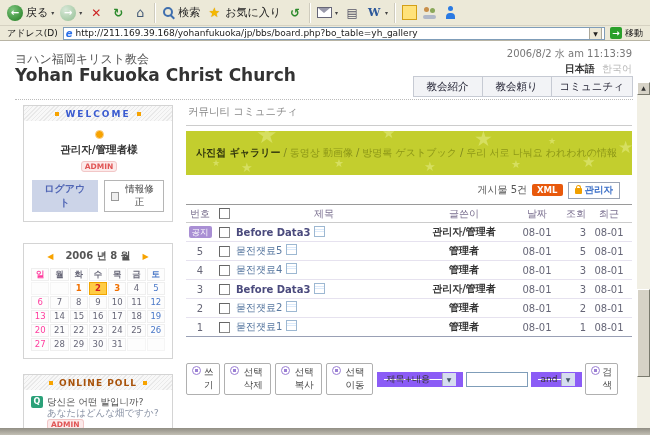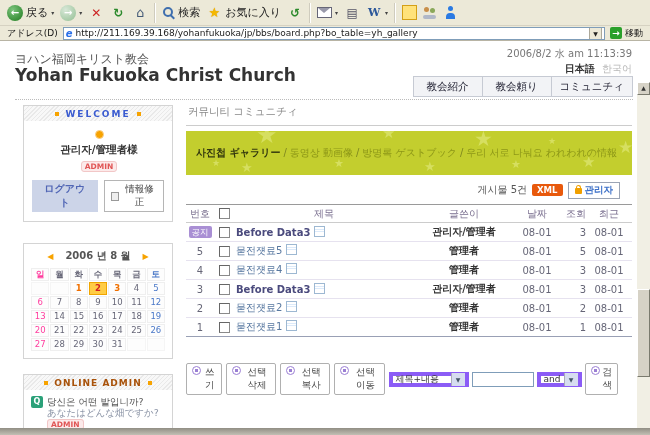--- a/index.html
+++ b/index.html
@@ -135,21 +135,21 @@
   .t-title{color:#5878a0;}
   .t-title.bold{font-weight:bold;color:#4a4a7d;}
   .doc-icon{display:inline-block;width:9px;height:9px;border:1px solid #9db8d2;margin-left:4px;vertical-align:-1px;
     background:linear-gradient(#fff 0 2px,#dceafa 2px 3px,#fff 3px 4px,#dceafa 4px 5px,#fff 5px);}
   .t-author{font-weight:bold;color:#333;}
   .actions-row{display:flex;align-items:center;margin-top:26px;padding-right:14px;}
   .act-btn{display:flex;align-items:flex-start;gap:3px;border:1px solid #b0b0b0;background:#fff;border-radius:2px;
     font-size:9.5px;color:#444;padding:2px 5px;margin-right:4px;font-family:Liberation Sans, sans-serif;}
   .act-ic{width:7px;height:7px;border-radius:50%;border:1px solid #9b7fd4;background:radial-gradient(circle,#9b7fd4 0 1.5px,#fff 1.5px);flex:none;}
   .search-cluster{margin-left:auto;display:flex;align-items:center;gap:3px;}
-  .sel{border:4px solid #8b5cf6;background:#fff;font-size:9px;height:15px;display:flex;align-items:center;box-sizing:border-box;}
+  .sel{border:7px solid #8b5cf6;background:#fff;font-size:9px;height:15px;display:flex;align-items:center;box-sizing:border-box;}
   .sel-text{padding:0 3px;color:#333;white-space:nowrap;}
   .sel-cat .sel-text{min-width:52px;}
   .sel-arrow{width:13px;height:13px;background:#d6ddf0;border-left:1px solid #aab;color:#456;font-size:6px;text-align:center;line-height:13px;flex:none;}
   .search-input{width:62px;height:15px;border:1px solid #7f9db9;box-sizing:border-box;font-size:9px;padding:0 2px;}
   
   .vscroll{position:absolute;right:0;top:41px;width:13px;height:387px;background:#f1efe4;z-index:4;}
   .sc-btn{position:absolute;left:0;width:13px;height:13px;background:#d6d2c6;border:1px solid;border-color:#fff #7a7a6e #7a7a6e #fff;
     box-sizing:border-box;font-size:6px;text-align:center;line-height:10px;color:#333;}
   .sc-up{top:0;}
   .sc-thumb{position:absolute;left:0;top:207px;height:88px;width:13px;background:#d6d2c6;border:1px solid;
@@ -315,21 +315,21 @@
             <div class="cal-cell">30</div>
             <div class="cal-cell">31</div>
             <div class="cal-cell empty"></div>
             <div class="cal-cell empty"></div>
           </div>
       </div>
 
       <div class="box poll-box">
         <div class="band">
           <span class="sq"></span>
-          <span class="band-poll">ONLINE ADMIN</span>
+          <span class="band-poll">ONLINE POLL</span>
           <span class="sq"></span>
         </div>
         <div class="poll-q">
           <span class="badge-sq qbadge">Q</span>
           <div class="poll-qtext">
             <div>당신은 어떤 밭입니까?</div>
             <div><span class="jp">あなたはどんな畑ですか?</span>
               <span class="admin-badge">ADMIN</span></div>
           </div>
         </div>

